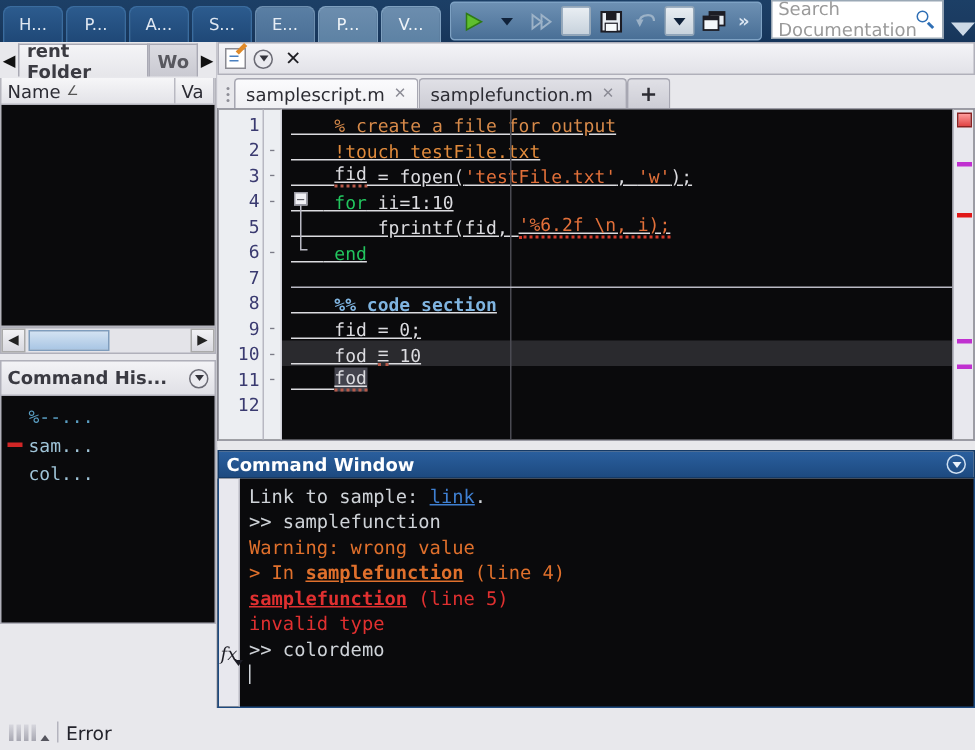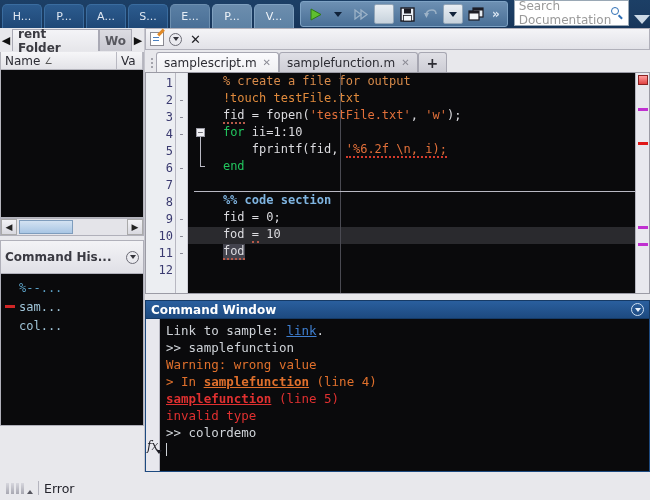--- a/index.html
+++ b/index.html
@@ -75,21 +75,21 @@
   .th.name { flex:1; gap:4px;}
   .th.val { width:26px; }
   .sortarr { font-size:9px; color:#555;}
   .tblbody { height:148px; background:#0a0a0c; border:1px solid #b5b5bd; border-top:none; }
   .hscroll { height:18px; background:#e4e4e9; border:1px solid #b0b0ba; display:flex; align-items:center; }
   .sarrow { width:16px;height:16px; display:flex;align-items:center;justify-content:center; font-size:9px; color:#222; background:linear-gradient(to bottom,#f2f2f5,#d9d9e0); border:1px solid #aaa;}
   .sthumb { width:54px; height:14px; margin-left:2px; background:linear-gradient(to bottom,#d3e2f2,#a9c6e4); border:1px solid #7f9dbd;}
 
   .chpanel { margin-top:4px; }
   .chhead {
-    height:34px; display:flex; align-items:center; justify-content:space-between;
+    height:24px; display:flex; align-items:center; justify-content:space-between;
     padding:0 4px; background:linear-gradient(to bottom,#f3f3f6,#e0e0e6);
     border:1px solid #b0b0ba; font-size:12px; font-weight:bold; color:#3a3a42;
   }
   .circ-chev { width:13px;height:13px;border:1px solid #6b6b75; border-radius:50%;
       display:flex;align-items:center;justify-content:center; background:#eaeaef;}
   .circ-chev i { width:0;height:0;border-left:3px solid transparent;border-right:3px solid transparent;border-top:4px solid #33333b;}
   .chbody { height:152px; background:#0a0a0c; border:1px solid #b0b0ba; border-top:none;
      padding:4px 0 0 0; font-family:"DejaVu Sans Mono",monospace; font-size:12px;}
   .chrow { display:flex; align-items:center; height:19px; padding-left:4px; }
   .chmark { width:14px; }
@@ -123,21 +123,21 @@
   .etab.plus { padding:0 8px; font-size:14px; font-weight:bold; color:#2c2c33; }
 
   .code-area { position:relative; height:222px; border:1px solid #9b9ba5; background:#0a0a0c; display:flex; }
   .gutter { width:30px; background:#eceef2; border-right:1px solid #b8b8c2;
      font-family:"DejaVu Sans Mono",monospace; font-size:12px; color:#3a3a70; padding-top:1px;}
   .gline { height:17px; display:flex; align-items:center; justify-content:flex-end; padding-right:2px; }
   .bpcol { width:12px; background:#eceef2; border-right:1px solid #cfcfd8; padding-top:1px;}
   .bpline { height:17px; display:flex;align-items:center;justify-content:center; color:#7a7a86; font-size:11px;}
   .code { position:relative; flex:1; padding-top:1px; font-family:"DejaVu Sans Mono",monospace;
      font-size:12px; color:#dcdce0; overflow:hidden;}
-  .cline { height:17px; display:flex; align-items:flex-start; padding-left:6px; white-space:pre; }
+  .cline { height:17px; display:flex; align-items:flex-end; padding-left:6px; white-space:pre;text-decoration:underline; }
   .cline.curr { background:#2a2a2e; }
   .rule { position:absolute; left:152px; top:0; bottom:0; width:1px; background:#4a4a52; }
   .sect-rule { position:absolute; left:6px; right:0; height:1px; background:#b9b9c4; }
   .fold { position:absolute; width:9px;height:9px; border:1px solid #9a9aa4; background:#f0f0f4;
       display:flex;align-items:center;justify-content:center; font-size:8px; color:#22222a; line-height:1;}
   .foldbar { position:absolute; width:1px; background:#b9b9c4; }
   .foldfoot { position:absolute; width:5px; height:1px; background:#b9b9c4; }
 
   .rgutter { width:14px; background:#e8e8ee; border-left:1px solid #b8b8c2; position:relative; }
   .statsq { position:absolute; left:2px; top:2px; width:10px;height:10px;
@@ -157,21 +157,21 @@
     height:19px; display:flex; align-items:center; justify-content:space-between;
     padding:0 5px; background:linear-gradient(to bottom,#2a5f9e,#1d4a80);
     border:1px solid #153a66; color:#fff; font-size:12px; font-weight:bold;
   }
   .cw-chev { width:13px;height:13px;border:1px solid #cfe0f2;border-radius:50%;
      display:flex;align-items:center;justify-content:center;}
   .cw-chev i{width:0;height:0;border-left:3px solid transparent;border-right:3px solid transparent;border-top:4px solid #eaf2fb;}
   .cw-body { height:153px; background:#0a0a0c; border:1px solid #1d4a80; border-top:none;
      display:flex; font-family:"DejaVu Sans Mono",monospace; font-size:12.5px; }
   .cw-left { width:14px; background:#e8e8ee; border-right:1px solid #b8b8c2; position:relative; }
-  .fx { position:absolute; bottom:18px; left:1px; font-family:"DejaVu Serif",serif;
+  .fx { position:absolute; bottom:28px; left:1px; font-family:"DejaVu Serif",serif;
      font-style:italic; font-size:12px; color:#1c1c24; }
   .fx:after{content:"";position:absolute;left:9px;top:11px;width:0;height:0;
      border-left:3px solid transparent;border-right:3px solid transparent;border-top:4px solid #1c1c24;}
   .cw-out { flex:1; padding:3px 0 0 6px; color:#cfd3d8; }
   .oline { height:17px; white-space:pre; display:flex; align-items:center;}
   .o-prompt{color:#cfd3d8;}
   .o-link{color:#3f7fd0; text-decoration:underline;}
   .o-warn{color:#e0702c;}
   .o-err{color:#e03030;}
   .bu{font-weight:bold;text-decoration:underline;}

